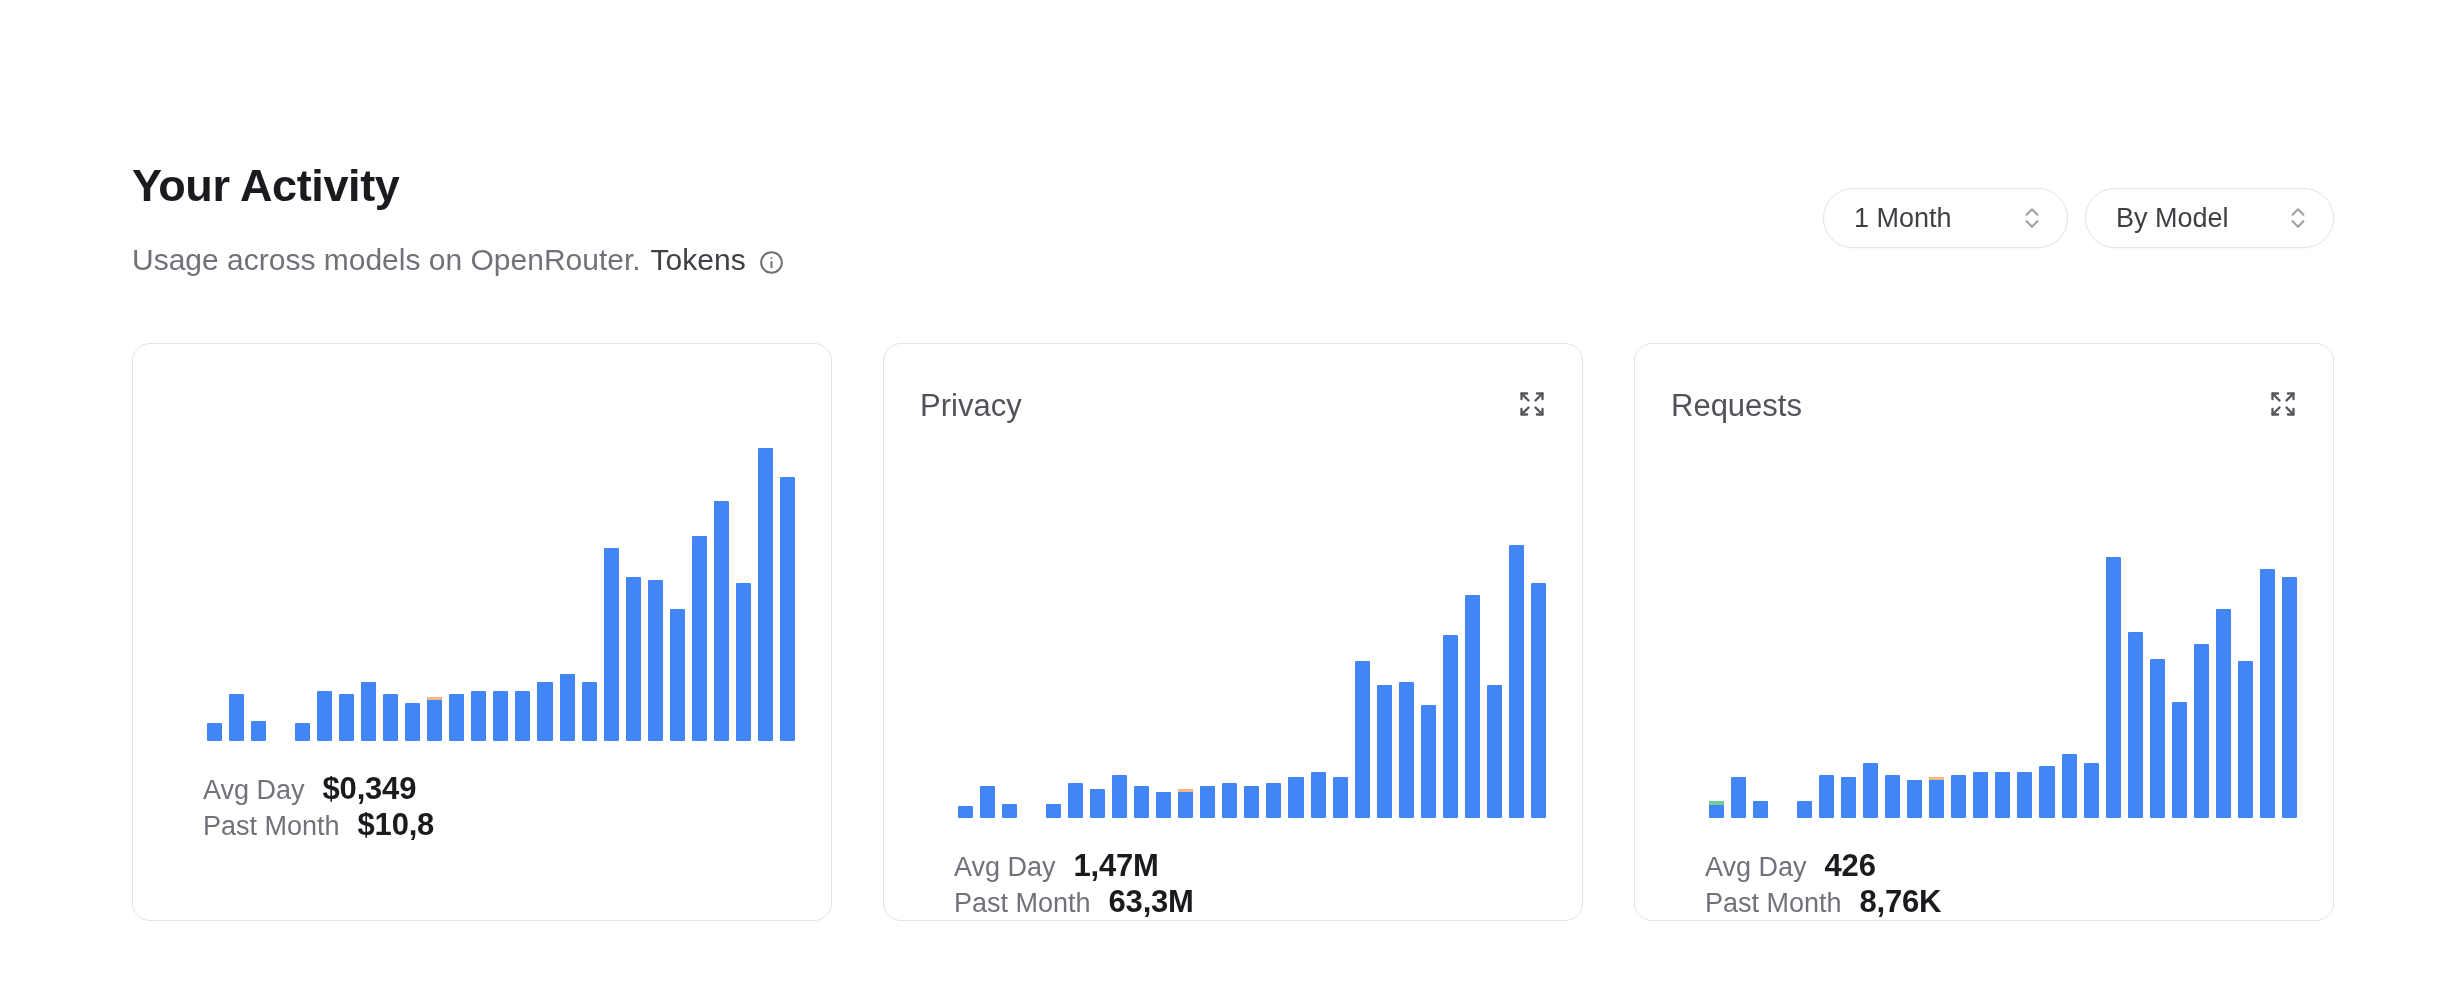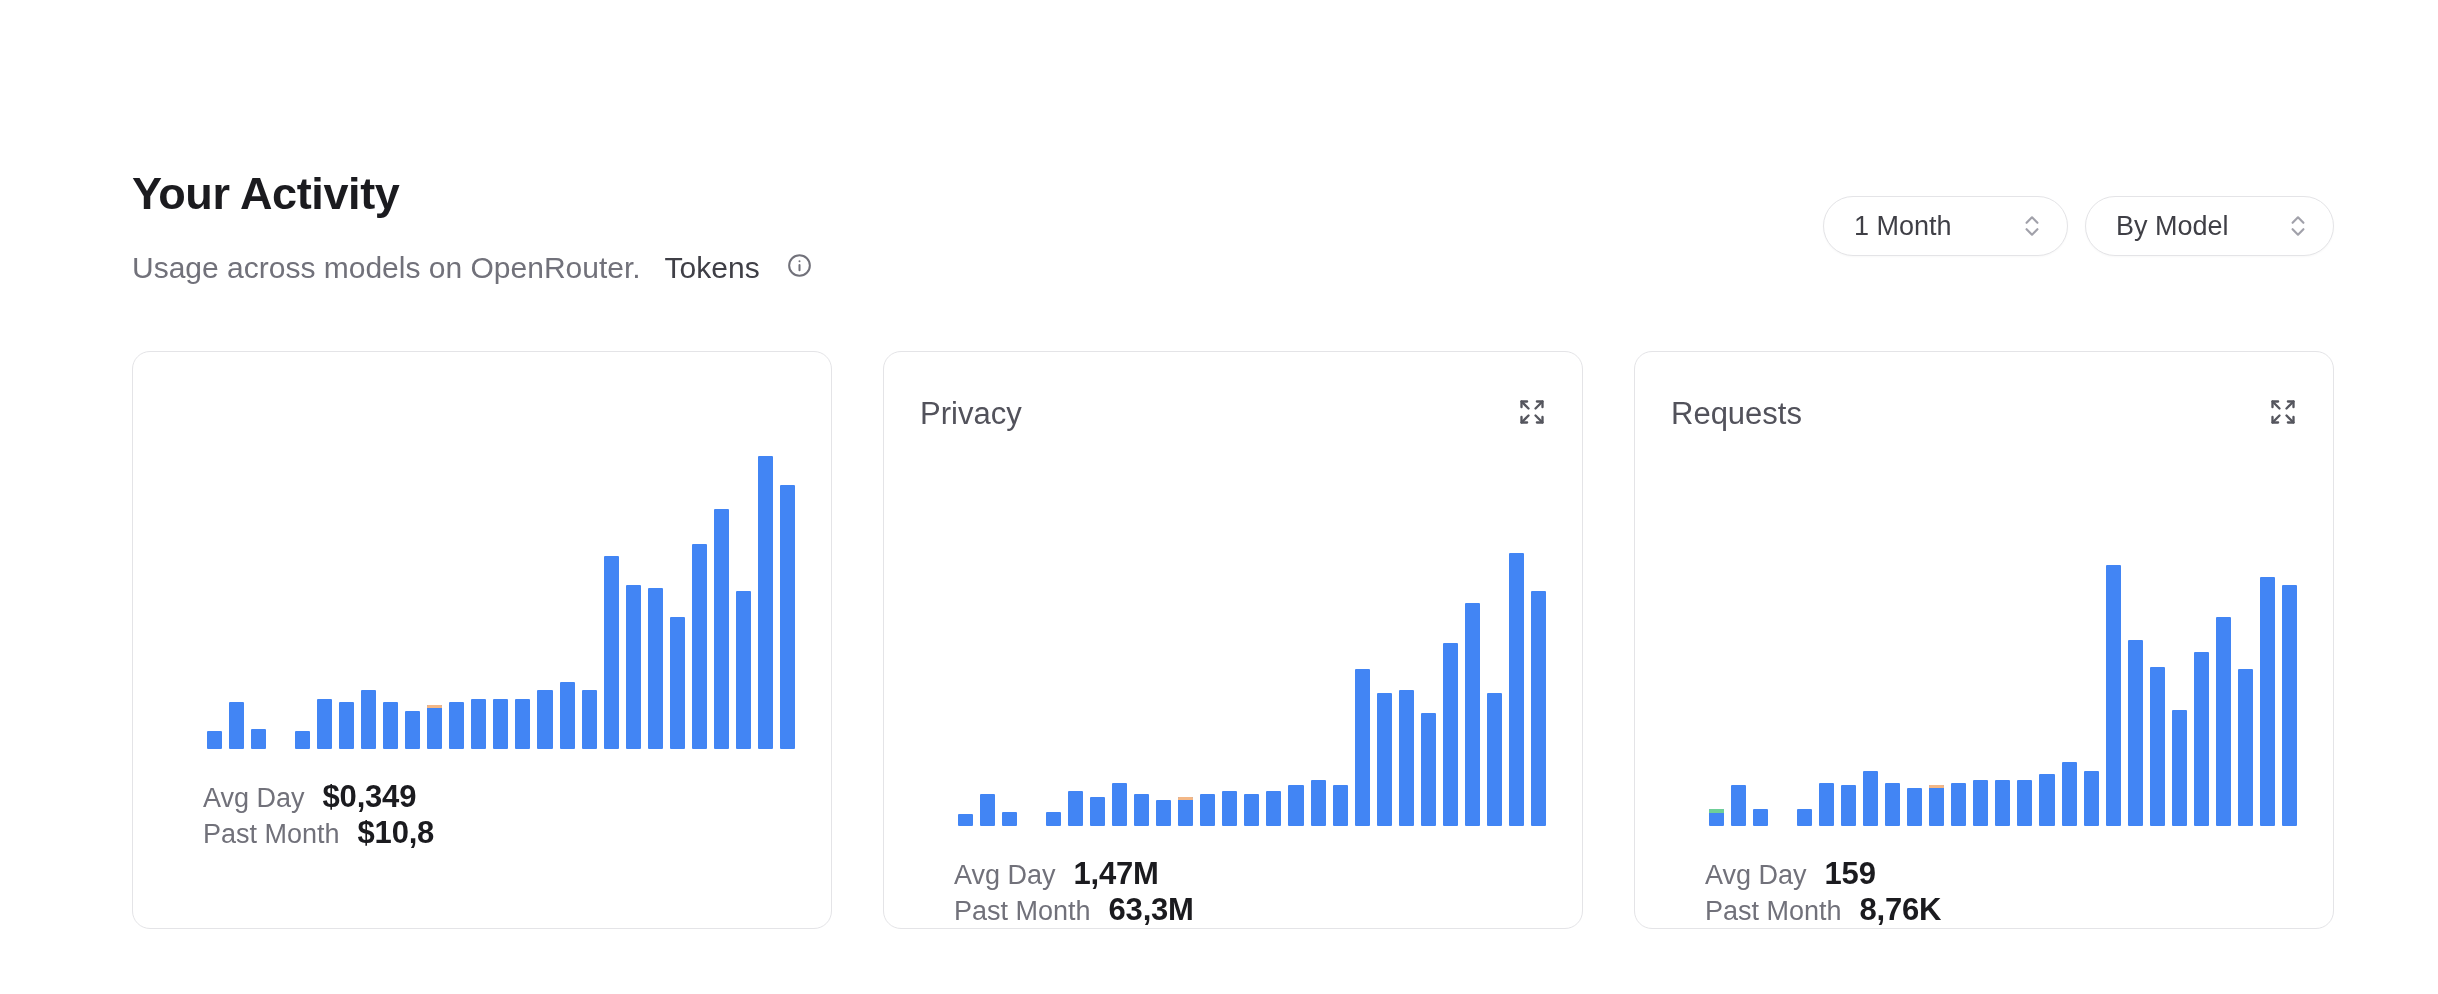--- a/index.html
+++ b/index.html
@@ -5,39 +5,39 @@
   * { box-sizing: border-box; }
   html, body { margin: 0; padding: 0; }
   body {
     width: 2438px; height: 994px;
     background: #ffffff;
     font-family: "Liberation Sans", sans-serif;
     overflow: hidden;
   }
   .header {
     position: relative;
-    margin: 8px 104px 0 132px;
+    margin: 0 104px 0 132px;
     padding-top: 161px;
   }
   .page-title {
     margin: 0;
     font-size: 45px;
     line-height: 50px;
     font-weight: 700;
     letter-spacing: -0.4px;
     color: #1b1b1f;
   }
   .subtitle {
     margin-top: 33px;
     font-size: 30px;
     line-height: 32px;
     color: #71717a;
     display: flex;
-    align-items: flex-start;
-    gap: 18px;
+    align-items: flex-end;
+    gap: 4px;
   }
   .subtitle .privacy {
     color: #3f3f46;
     cursor: pointer;
     margin-left: 6px;
   }
   .subtitle .info-ic { margin-left: 8px; display: inline-flex; cursor: pointer; }
   .controls {
     position: absolute;
     top: 188px;
@@ -303,21 +303,21 @@
         <div class="bar-slot bar" style="height: 40%; background: rgb(66, 133, 244);"></div>
         <div class="bar-slot bar" style="height: 60%; background: rgb(66, 133, 244);"></div>
         <div class="bar-slot bar" style="height: 72%; background: rgb(66, 133, 244);"></div>
         <div class="bar-slot bar" style="height: 54%; background: rgb(66, 133, 244);"></div>
         <div class="bar-slot bar" style="height: 86%; background: rgb(66, 133, 244);"></div>
         <div class="bar-slot bar" style="height: 83%; background: rgb(66, 133, 244);"></div>
       </div>
     <div class="stats">
       <div class="stat">
         <span class="stat-label">Avg Day</span>
-        <span class="stat-value">159</span>
+        <span class="stat-value">426</span>
       </div>
       <div class="stat">
         <span class="stat-label">Past Month</span>
         <span class="stat-value">8,76K</span>
       </div>
     </div>
   </div>
 
 </div>
 

